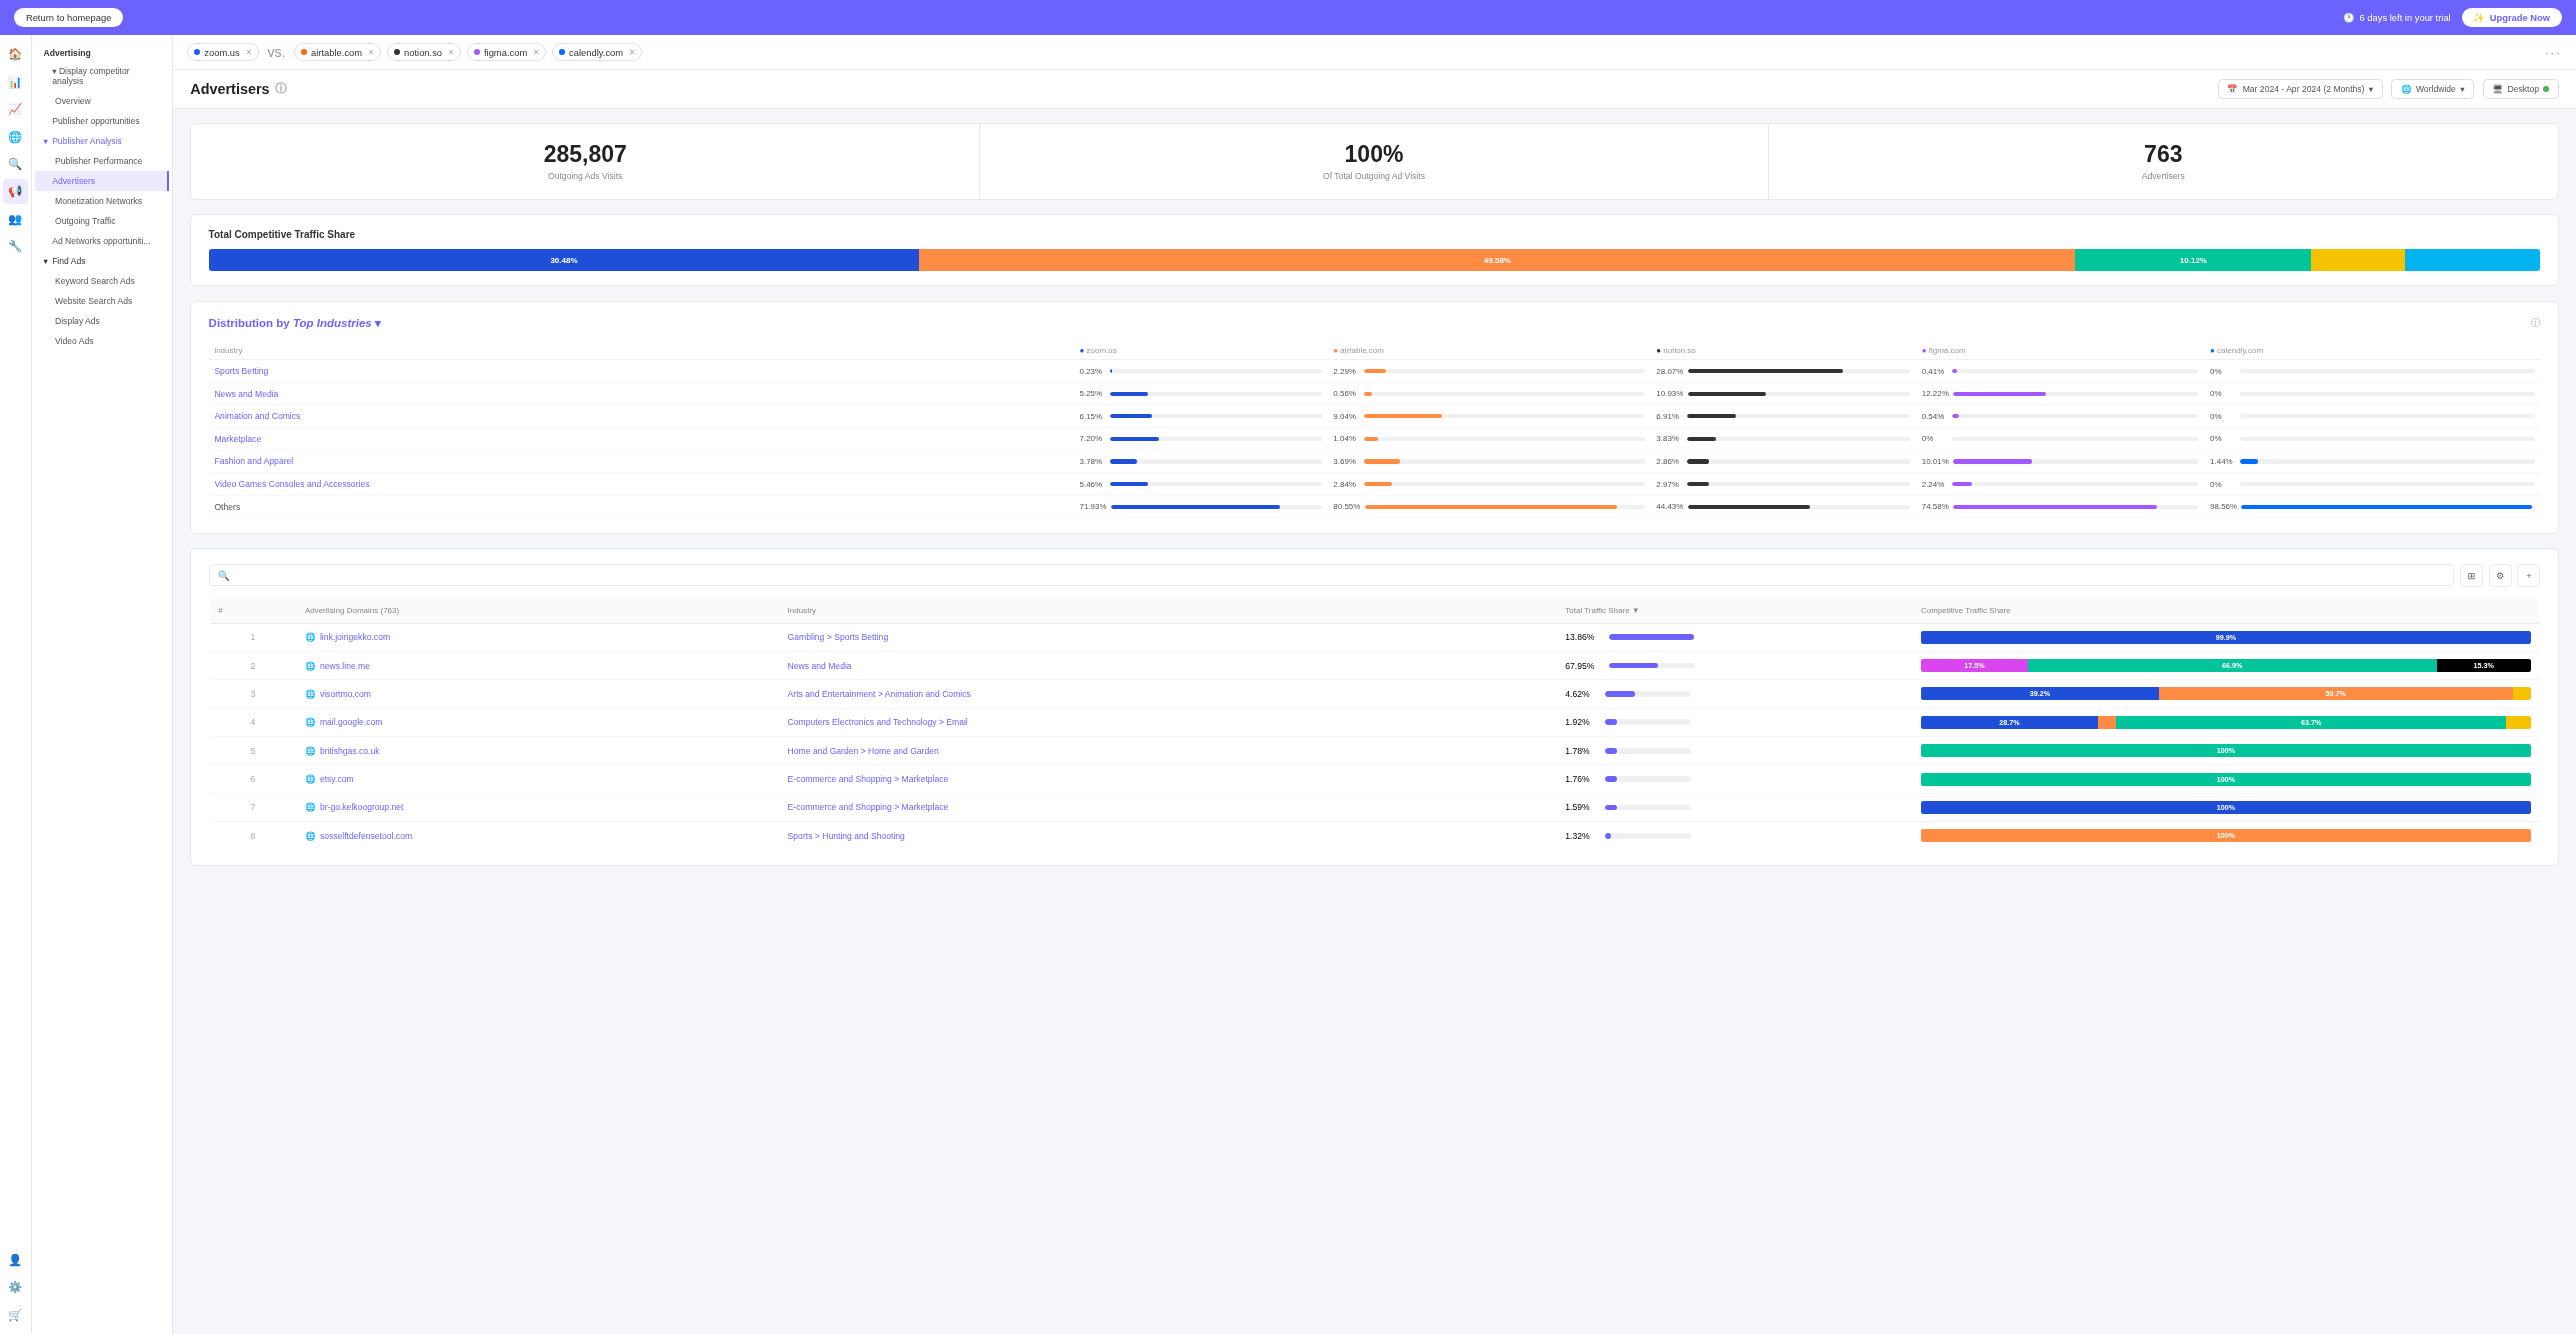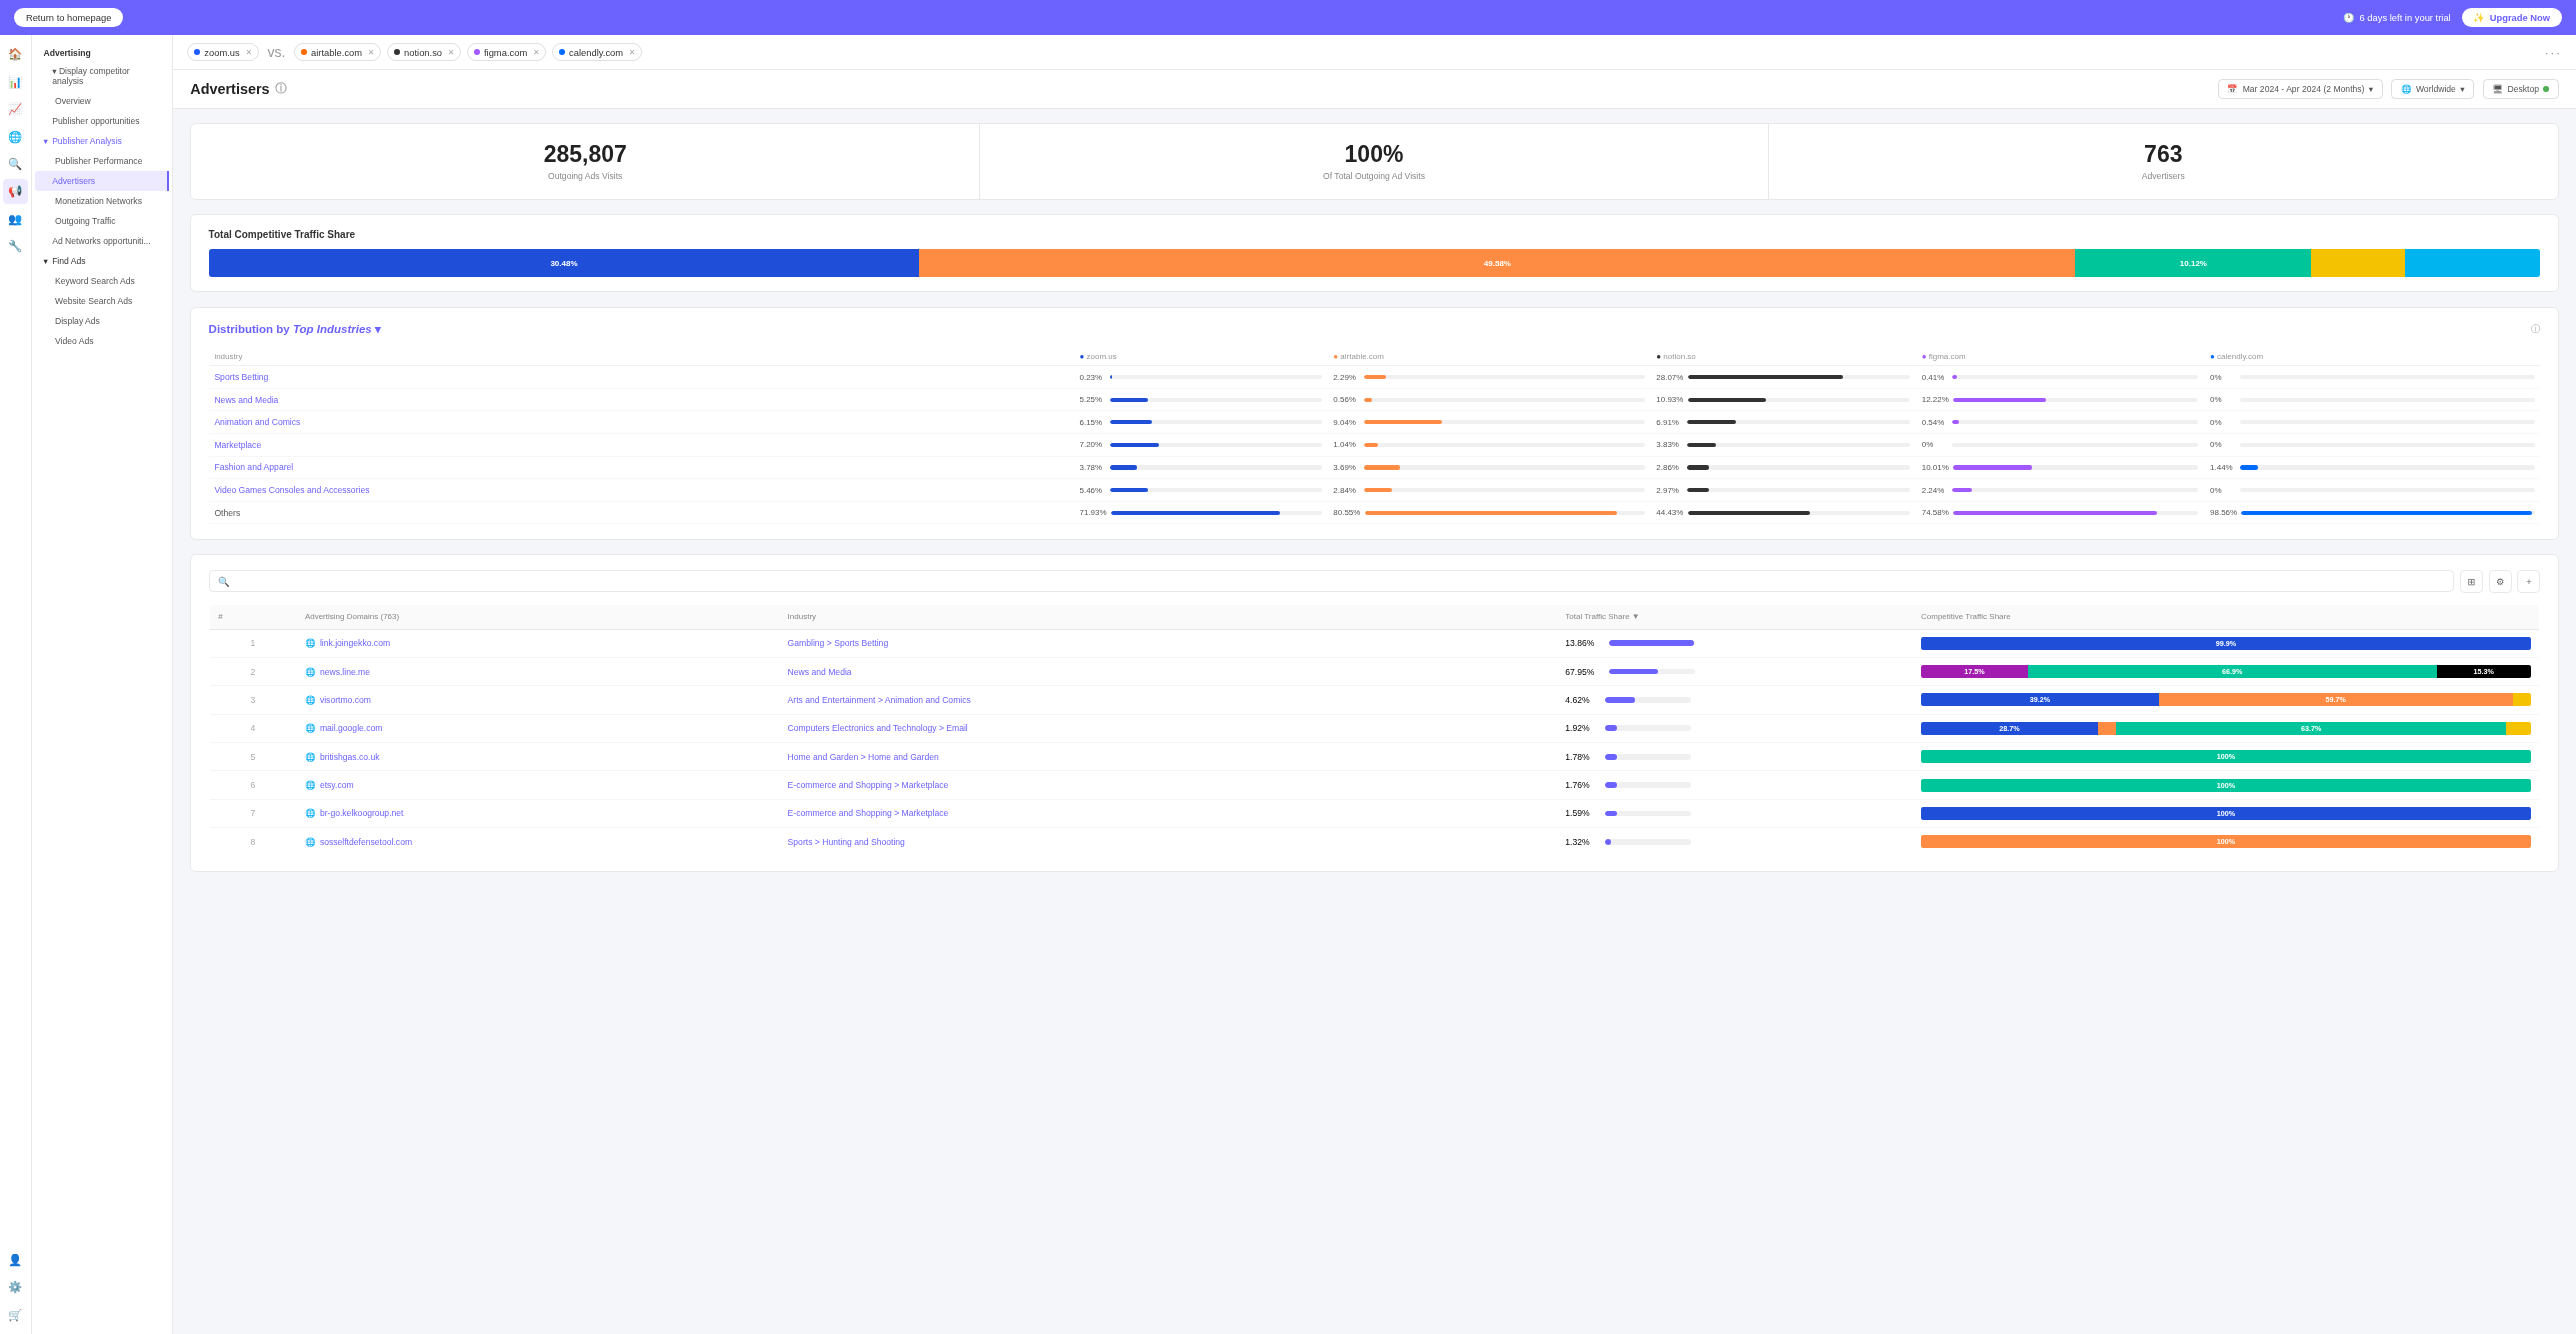--- a/index.html
+++ b/index.html
@@ -54,21 +54,21 @@
     
     .stats-row { display: grid; grid-template-columns: 1fr 1fr 1fr; background: white; border-radius: 5.8px; border: 0.7px solid #e8e8e8; margin-bottom: 14.4px; }
     .stat-card { padding: 17.3px 23px; text-align: center; border-right: 0.7px solid #e8e8e8; }
     .stat-card:last-child { border-right: none; }
     .stat-number { font-size: 23px; font-weight: 700; color: #222; }
     .stat-label { font-size: 8.6px; color: #888; margin-top: 2.9px; }
 
     
     .section-card { background: white; border-radius: 5.8px; border: 0.7px solid #e8e8e8; padding: 14.4px 17.3px; margin-bottom: 14.4px; }
     .section-title { font-size: 10px; font-weight: 600; color: #333; margin-bottom: 8.6px; }
-    .traffic-bar { display: flex; height: 28px; border-radius: 2.9px; overflow: hidden; }
+    .traffic-bar { display: flex; height: 22px; border-radius: 2.9px; overflow: hidden; }
     .traffic-seg { display: flex; align-items: center; justify-content: center; font-size: 8px; font-weight: 600; color: white; }
 
     
     .dist-header { display: flex; align-items: center; justify-content: space-between; margin-bottom: 11.5px; }
     .dist-title { font-size: 11.5px; font-weight: 600; }
     .dist-title span { color: #6c63ff; }
     .dist-table { width: 100%; border-collapse: collapse; }
     .dist-table th { font-size: 8px; color: #999; font-weight: 500; text-align: left; padding: 4.3px 5.8px; border-bottom: 0.7px solid #f0f0f0; }
     .dist-table td { padding: 5.8px 5.8px; font-size: 8.6px; border-bottom: 0.7px solid #f8f8f8; vertical-align: middle; }
     .dist-table td.industry-link { color: #6c63ff; cursor: pointer; }
@@ -660,21 +660,21 @@
     <td>
       <div class="traffic-bar-cell">
         <span>67.95%</span>
         <div class="traffic-bar-bg">
                       <div class="traffic-bar-fill" style="width:56%;"></div>
                     </div>
       </div>
     </td>
     <td>
       <div class="comp-bar-cell">
-                    <div class="comp-seg" style="flex:17;background:#a21caf;">17.5%</div>
+                    <div class="comp-seg" style="flex:17;background:#d946ef;">17.5%</div>
                     <div class="comp-seg" style="flex:65;background:#00c49a;">66.9%</div>
                     <div class="comp-seg" style="flex:15;background:#000000;">15.3%</div>
                   </div>
     </td>
   </tr>
               <tr>
     <td class="row-num">3</td>
     <td>
       <a class="domain-link">
         <span style="font-size:8.6px;">🌐</span>

